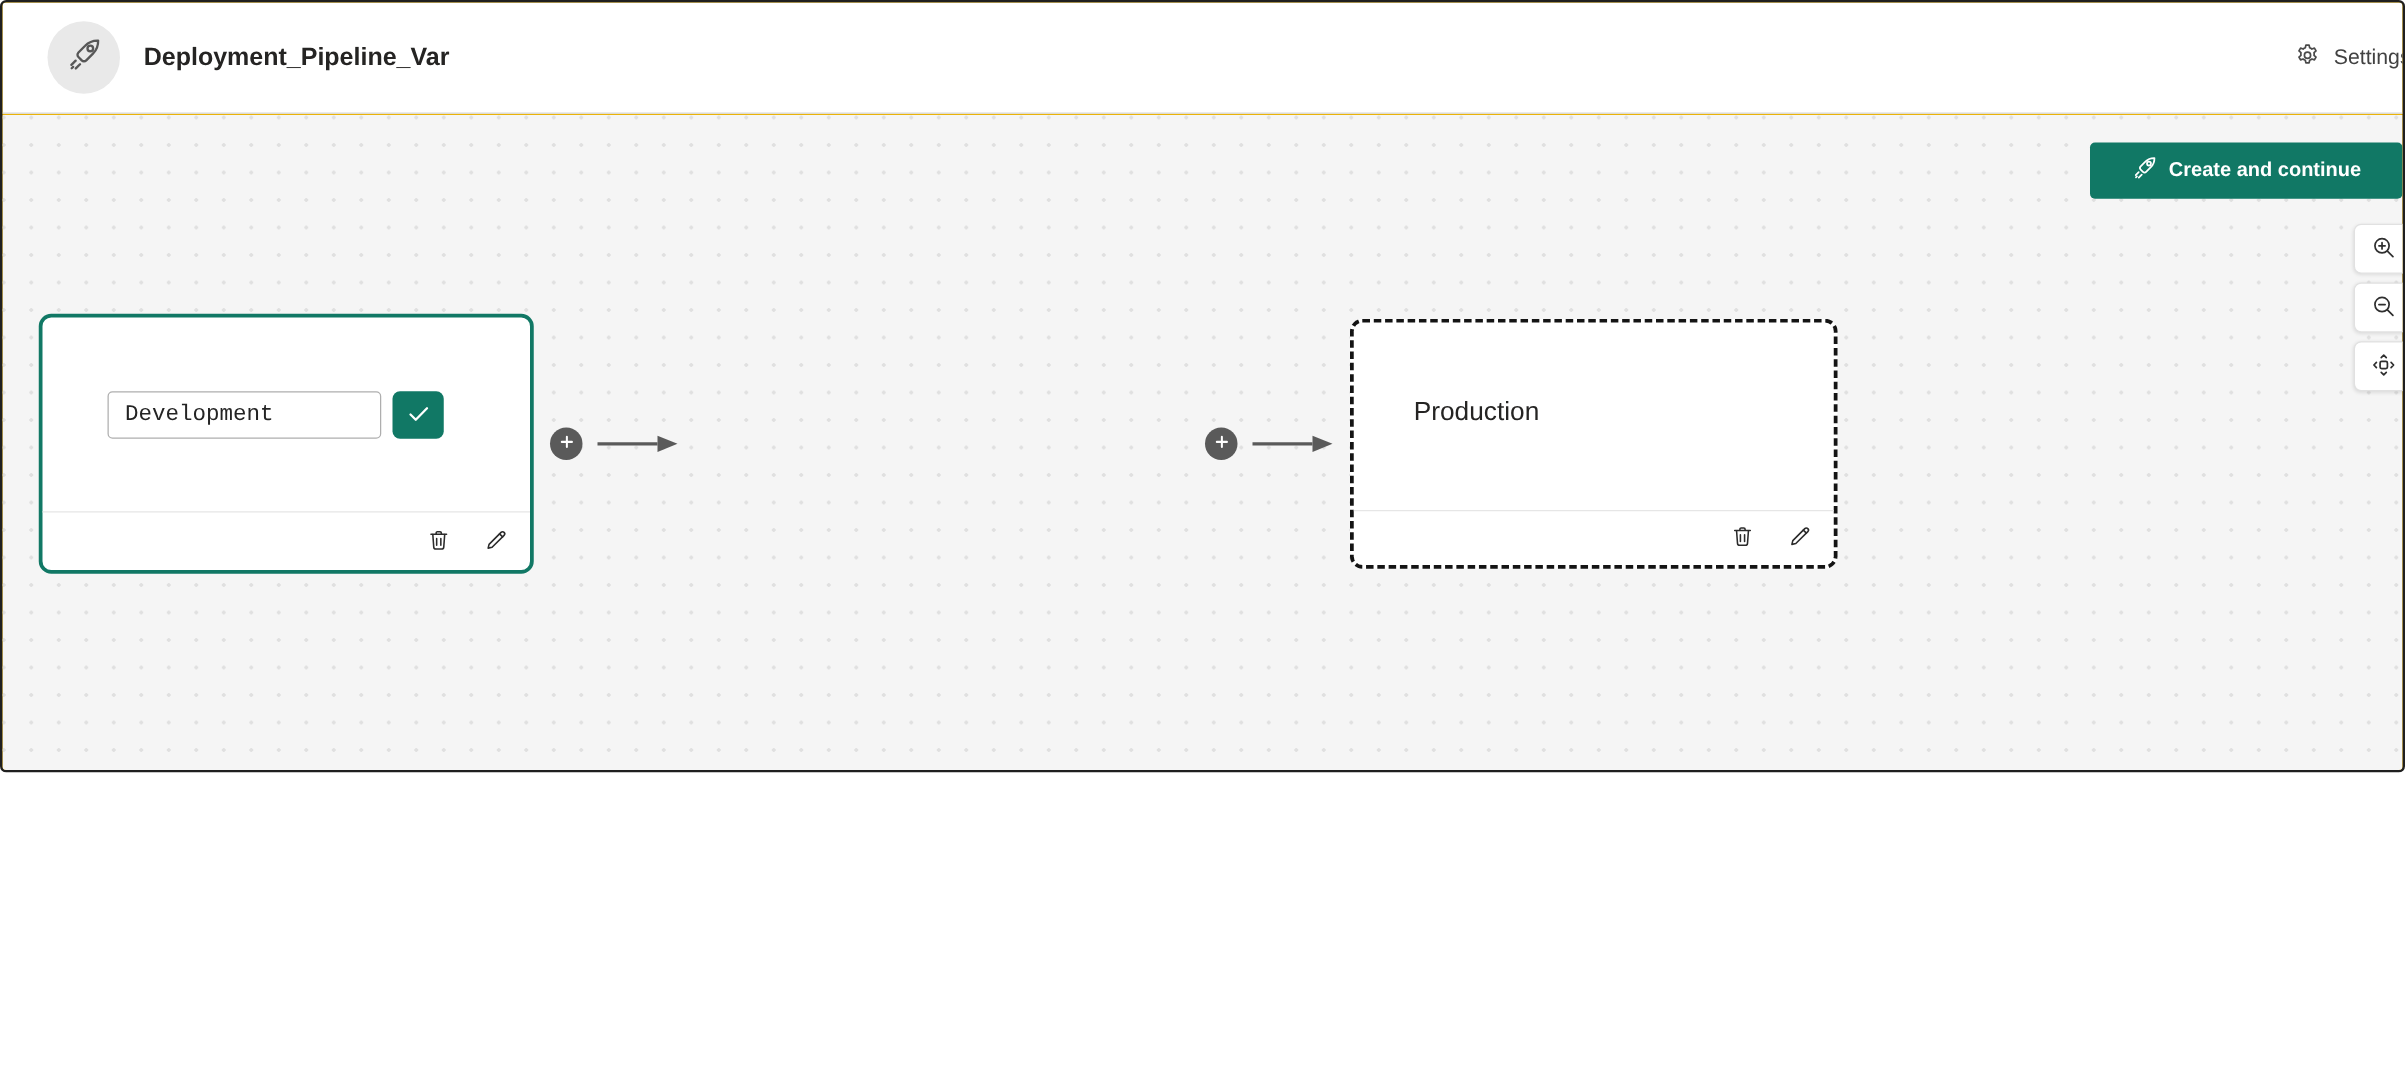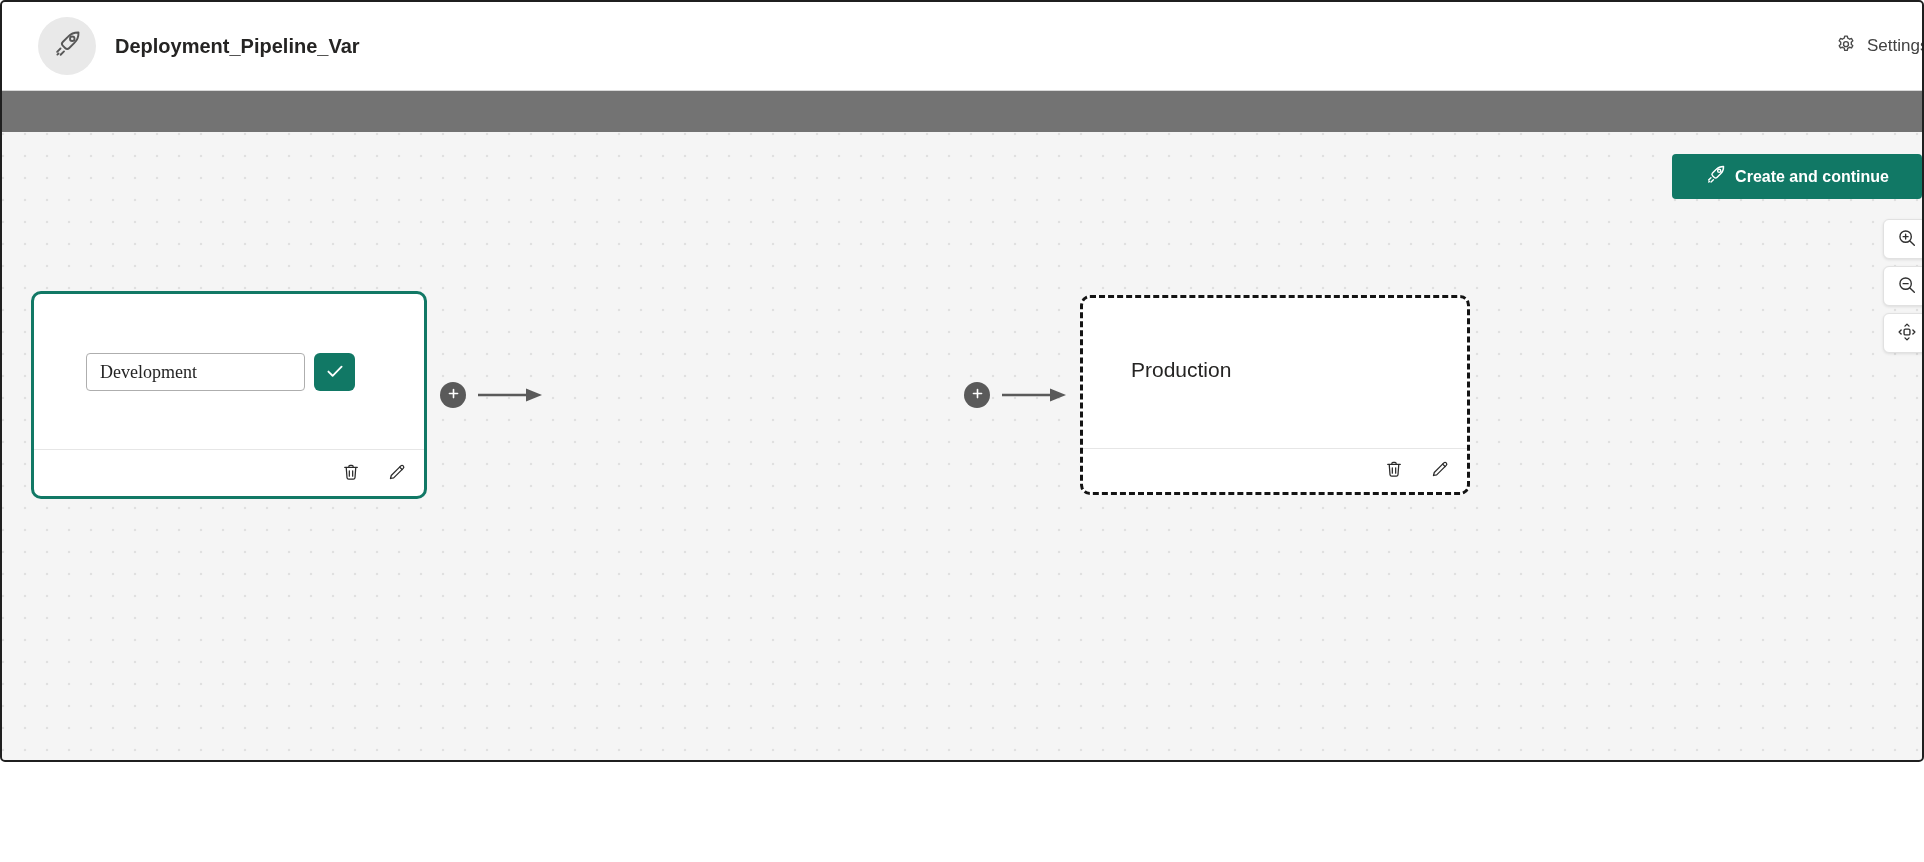--- a/index.html
+++ b/index.html
@@ -1,21 +1,21 @@
 <!DOCTYPE html>
 <html style="--accent-teal: #117865; --canvas-background: #F5F5F5; --connector-gray: #5A5A5A; --dashed-border: #141414; --header-background: #FFFFFF;"><head>
 <meta charset="utf-8">
 <style>
   * { box-sizing: border-box; margin: 0; padding: 0; }
   body { background:#fff; font-family:"Liberation Sans","DejaVu Sans",sans-serif; }
 
   .frame {
-    position:relative; width:1924px; height:762px;
+    position:relative; width:1924px; height:618px;
     border:2px solid #1f1f1f; border-radius:5px; overflow:hidden;
-    background:#737373;
+    background:#eab308;
   }
 
   
   .header {
     position:absolute; top:0; left:0; right:0; height:89px;
     background:#fff; border-bottom:1px solid #d8d8d8;
     display:flex; align-items:center; padding-left:36px;
   }
   .avatar {
     width:58px; height:58px; border-radius:50%;
@@ -33,21 +33,21 @@
     display:flex; align-items:center; gap:10px;
     color:#424242; font-size:17px; white-space:nowrap; cursor:pointer;
   }
   .settings svg { width:22px; height:22px; color:#4a4a4a; }
 
   
   .canvas {
     position:absolute; top:90px; left:0; right:0; bottom:0;
     background-color:var(--canvas-background,#f5f5f5);
     background-image:radial-gradient(circle, #e0e0e0 1.4px, transparent 1.6px);
-    background-size:22px 22px; background-position:12px 13px;margin-top:40px;
+    background-size:22px 22px; background-position:12px 13px;
   }
 
   .create-btn {
     position:absolute; left:1670px; top:22px; width:250px; height:45px;
     background:var(--accent-teal,#117865); color:#fff; border:none; border-radius:4px;
     display:flex; align-items:center; justify-content:center; gap:9px;
     font-family:inherit; font-size:16px; font-weight:700; cursor:pointer;
   }
   .create-btn svg { width:21px; height:21px; }
 
@@ -84,21 +84,21 @@
   .stage-label {
     position:absolute; left:48px; top:60px;
     font-size:21px; color:#252423;
   }
   .edit-row {
     position:absolute; left:52px; top:59px;
     display:flex; align-items:center; gap:9px;
   }
   .stage-input {
     width:219px; height:38px; border:1px solid #aeaeae; border-radius:4px;
-    padding:0 13px; font-family:Liberation Serif, serif; font-size:18px; color:#242424;
+    padding:0 13px; font-family:Liberation Mono, monospace; font-size:18px; color:#242424;
     background:#fff; outline:none;
   }
   .confirm-btn {
     width:41px; height:38px; background:var(--accent-teal,#117865);
     border:none; border-radius:6px; cursor:pointer;
     display:flex; align-items:center; justify-content:center;
   }
   .confirm-btn svg { width:22px; height:22px; }
 
   .stage-footer {

